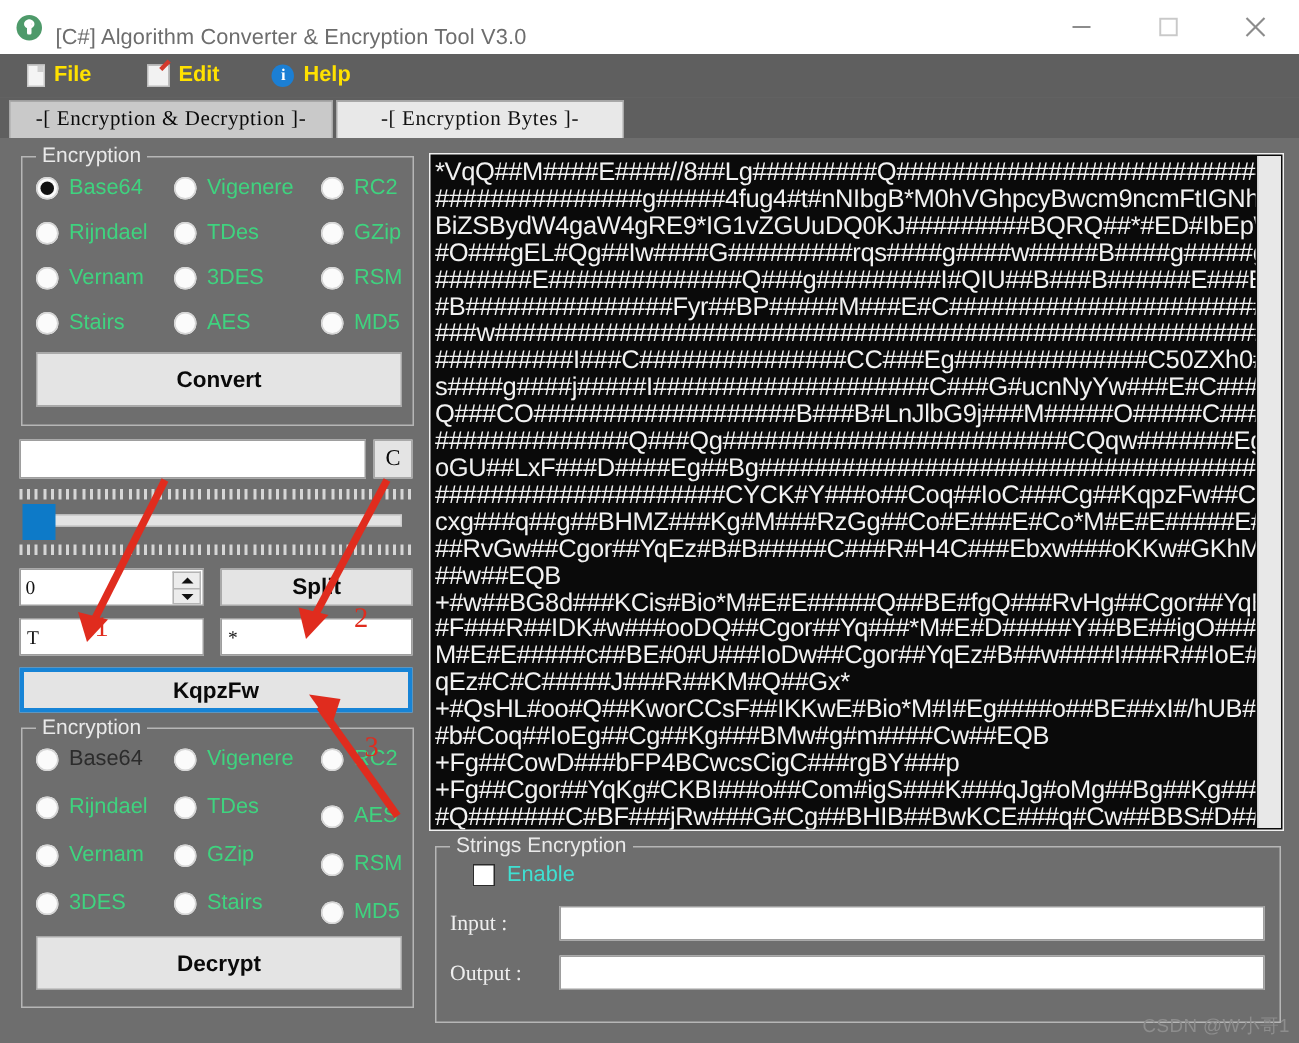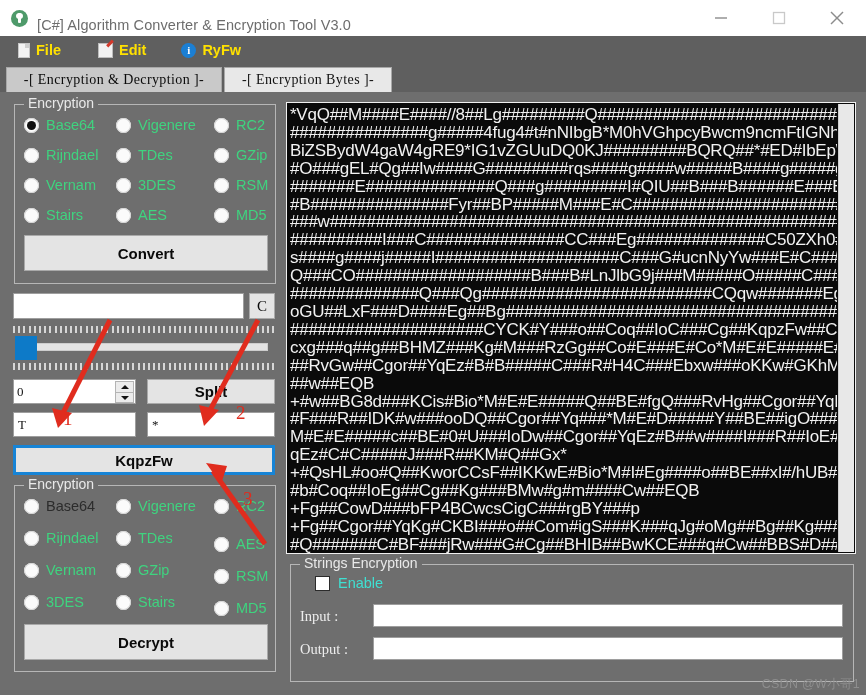--- a/index.html
+++ b/index.html
@@ -91,21 +91,21 @@
     position:absolute;top:2px;height:25px;
     font-family:"Liberation Serif",serif;
     font-size:14px;color:#111111;
     display:flex;align-items:center;justify-content:center;
     box-sizing:border-box;letter-spacing:.4px;
     background:#d6d6d6;border:1px solid #a8a8a8;border-bottom:none;
   }
   .tab.active{background:#c9c9c9;color:#0a0a0a;}
   .tab.sel{background:#e8e8e8;}
   #tab0{left:6px;width:216px;}
-  #tab1{left:224px;width:168px;}
+  #tab1{left:224px;width:192px;}
 
   
   .client{
     position:absolute;left:0;top:92px;width:866px;height:603px;
     background:#6e6e6e;
   }
 
   
   .group{
     position:absolute;border:1px solid #b6b6b6;box-sizing:border-box;
@@ -248,21 +248,21 @@
     <div class="menu-item" style="margin-left:8px;">
       <span class="menu-ico ico-file"></span>
       <span class="menu-lbl">File</span>
     </div>
     <div class="menu-item" style="margin-left:14px;">
       <span class="menu-ico ico-edit"></span>
       <span class="menu-lbl">Edit</span>
     </div>
     <div class="menu-item" style="margin-left:12px;">
       <span class="menu-ico ico-help">i</span>
-      <span class="menu-lbl">RyFw</span>
+      <span class="menu-lbl">Help</span>
     </div>
   </div>
 
   <div class="tabstrip">
     <div class="tab active" id="tab0">-[ Encryption &amp; Decryption ]-</div>
     <div class="tab sel" id="tab1">-[ Encryption Bytes ]-</div>
   </div>
 
   <div class="client">
 

